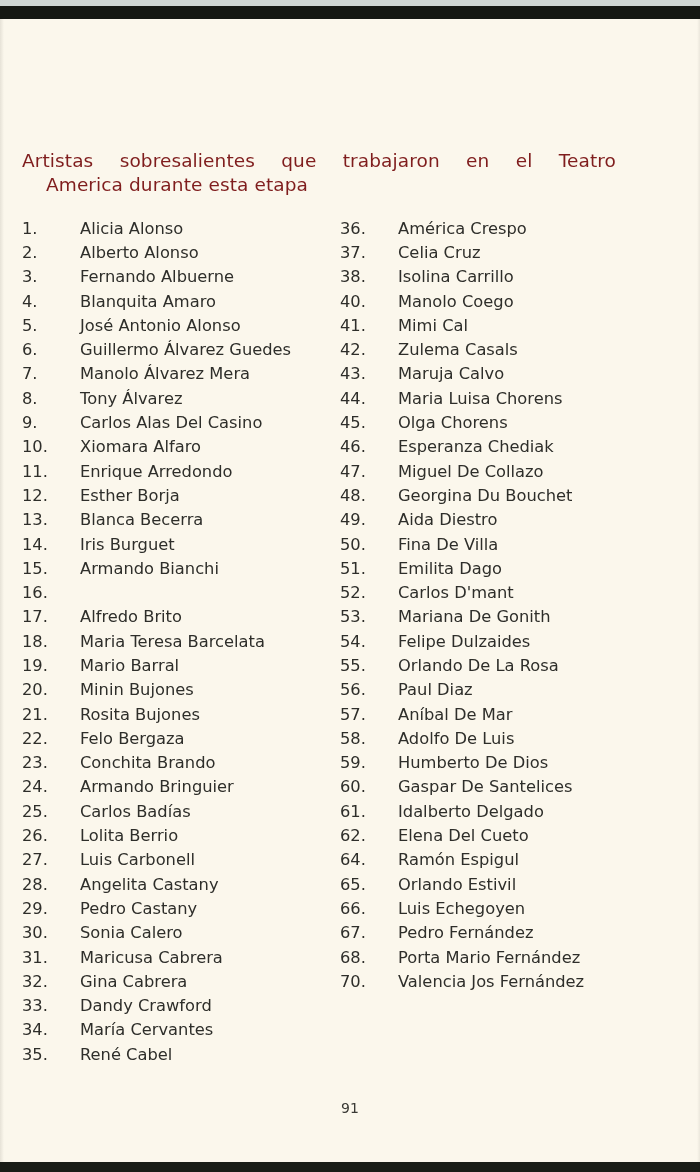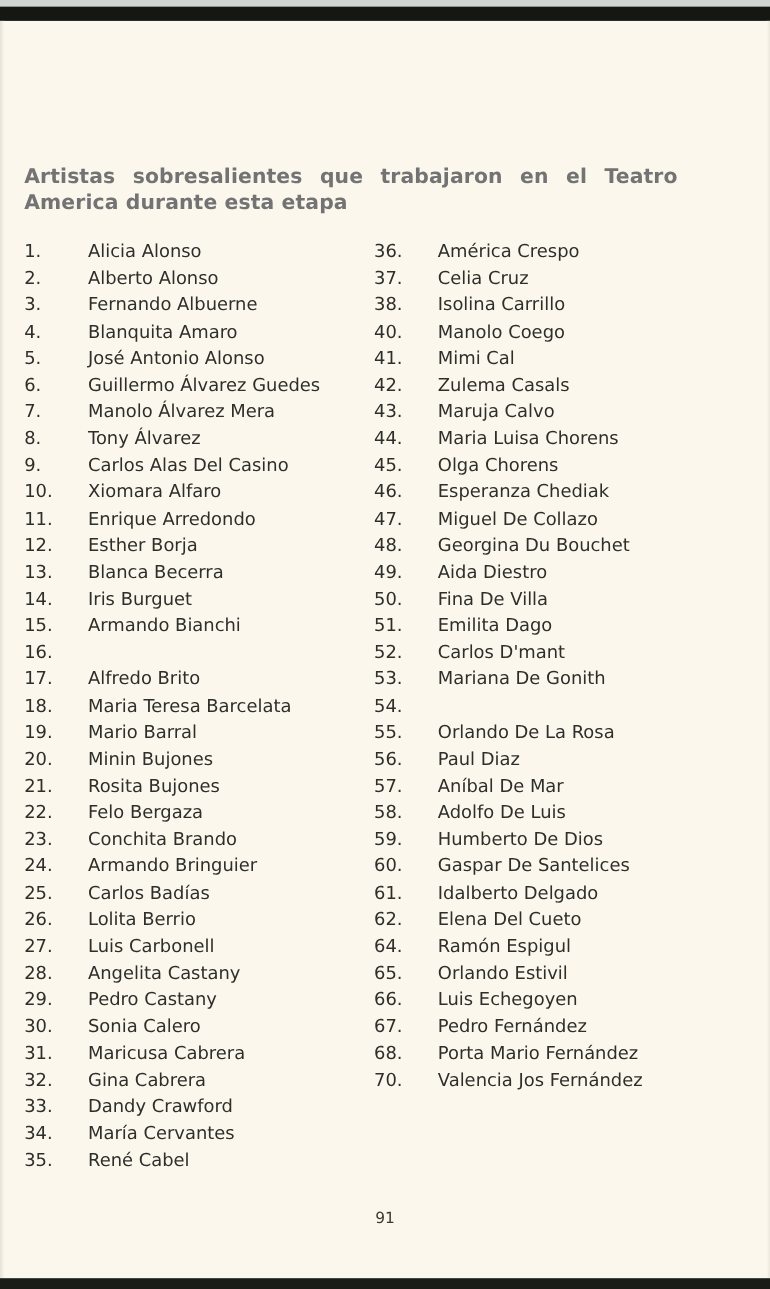--- a/index.html
+++ b/index.html
@@ -43,35 +43,36 @@
       position: absolute;
       right: 0; top: 19px;
       width: 3px; height: 1143px;
       background: linear-gradient(to left, #ebe7dc, #fbf7ec);
     }
     .heading {
       position: absolute;
       left: 22px;
       top: 149px;
       width: 594px;
-      font-weight: bold;
+      font-weight: normal;
       font-size: 18.5px;
       line-height: 24px;
-      color: #737373;
+      color: #7f1d1d;
       text-align: justify;
       text-align-last: left;
       letter-spacing: 0.1px;
     }
     .heading .line1 {
       display: flex;
       justify-content: space-between;
       white-space: nowrap;
     }
     .heading .line2 {
       white-space: nowrap;
+      margin-left: 24px;
     }
     .column {
       position: absolute;
       top: 216px;
     }
     .col-left { left: 22px; width: 320px; }
     .col-right { left: 340px; width: 340px; }
     .entry {
       display: flex;
       height: 24.3px;
@@ -325,20 +326,21 @@
     <div class="entry">
       <span class="num">52.</span>
       <span class="name">Carlos D'mant</span>
     </div>
     <div class="entry">
       <span class="num">53.</span>
       <span class="name">Mariana De Gonith</span>
     </div>
     <div class="entry">
       <span class="num">54.</span>
+      <span class="name">Felipe Dulzaides</span>
     </div>
     <div class="entry">
       <span class="num">55.</span>
       <span class="name">Orlando De La Rosa</span>
     </div>
     <div class="entry">
       <span class="num">56.</span>
       <span class="name">Paul Diaz</span>
     </div>
     <div class="entry">

